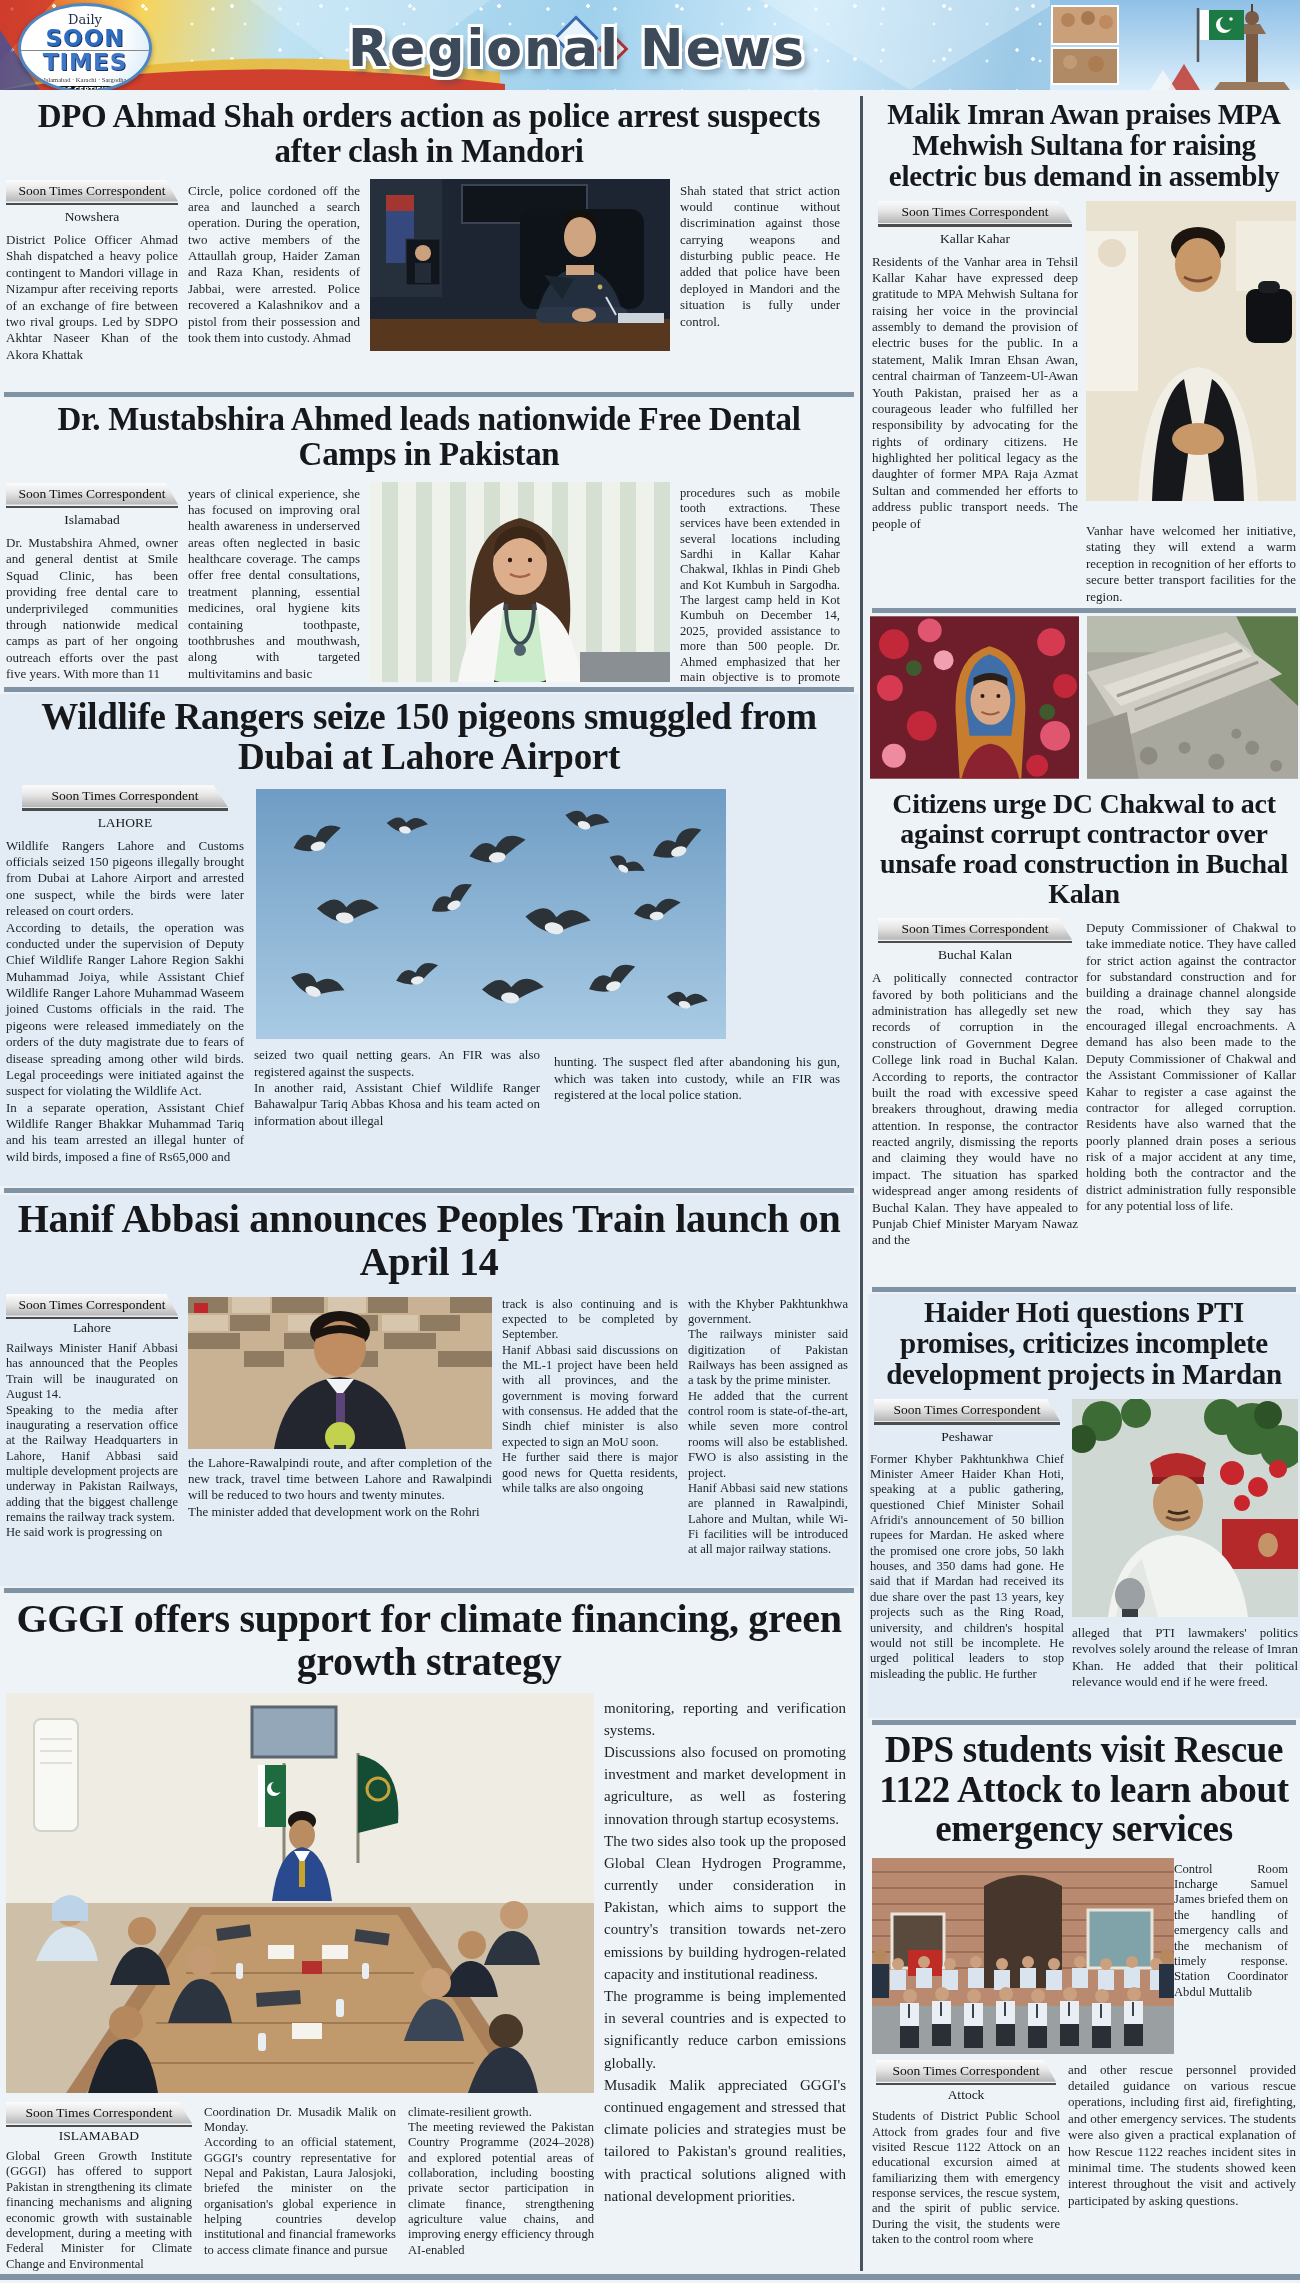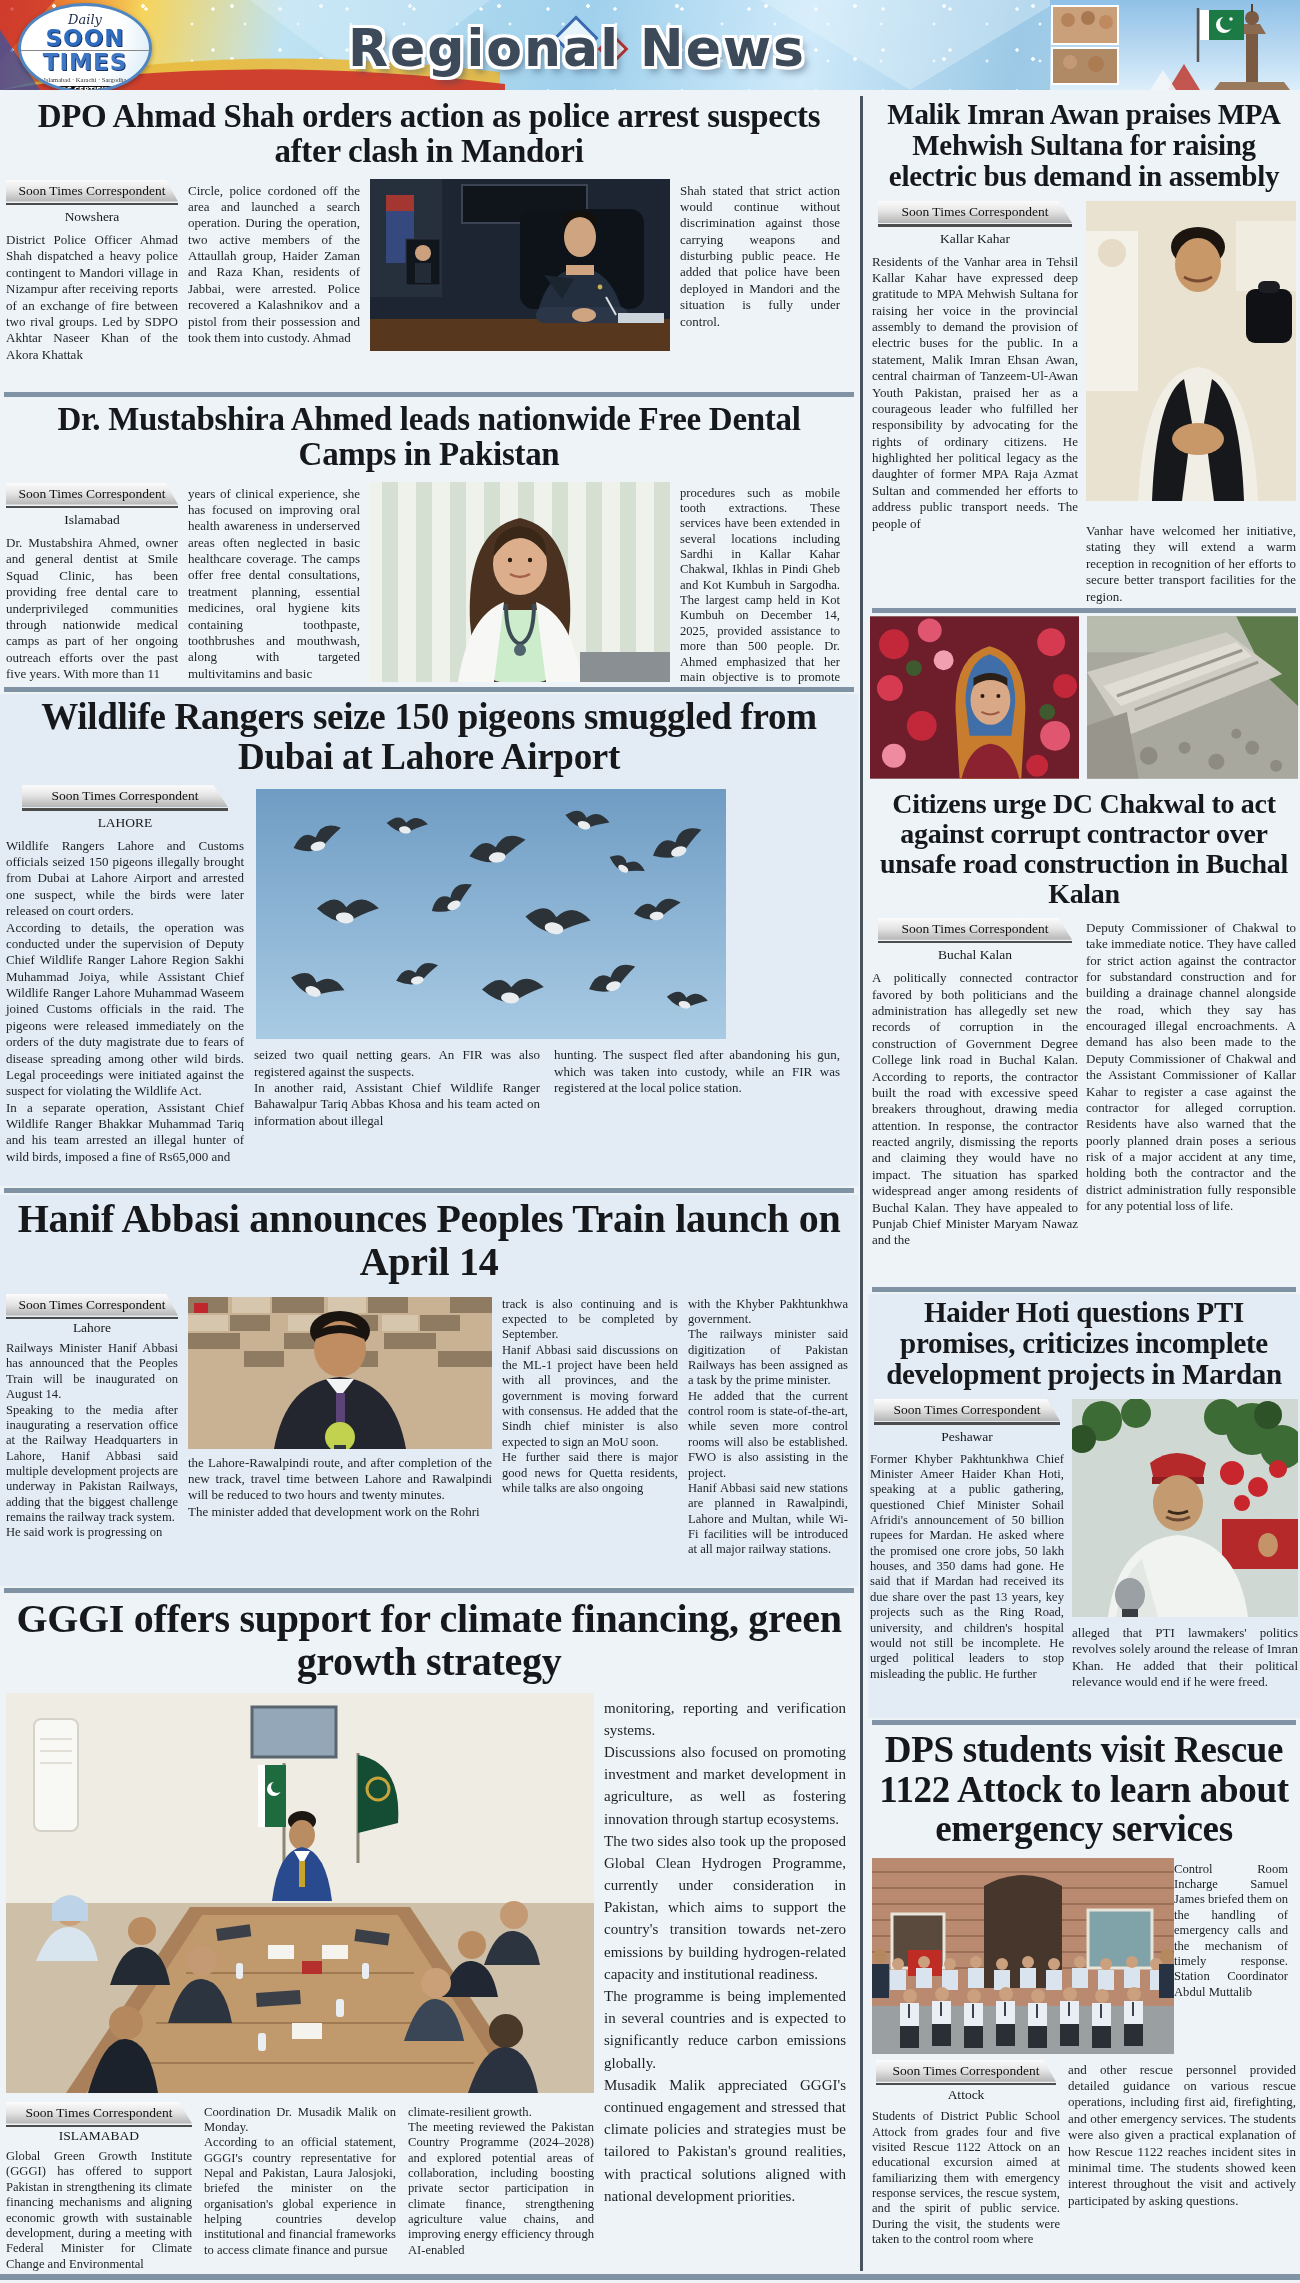--- a/index.html
+++ b/index.html
@@ -13,21 +13,21 @@
                      radial-gradient(circle at 33px 24px,rgba(255,255,255,.8) 1.1px,transparent 1.8px),
                      radial-gradient(circle at 54px 6px,rgba(255,255,255,.9) 1.6px,transparent 2.2px);
     background-size:67px 41px,53px 37px,89px 53px;}
   .mh-tri{position:absolute;width:0;height:0;opacity:.35;}
   .mh-title{position:absolute;left:340px;top:10px;width:620px;margin:8px;text-align:left;
     font-family:"DejaVu Sans",sans-serif;font-weight:bold;font-size:52px;letter-spacing:2px;color:#3c4a5a;
     text-shadow:-3px -3px 0 #fff,3px -3px 0 #fff,-3px 3px 0 #fff,3px 3px 0 #fff,0 -3px 0 #fff,0 3px 0 #fff,-3px 0 0 #fff,3px 0 0 #fff,5px 6px 7px rgba(50,70,95,.5);}
   .logo{position:absolute;left:18px;top:3px;width:128px;height:84px;background:radial-gradient(circle at 35% 30%,#ffffff 55%,#cfe6f6 100%);
     border:3px solid #4f86c2;border-radius:50%/50%;box-shadow:0 2px 5px rgba(0,0,40,.35);text-align:center;overflow:hidden;}
   .logo span{display:block;line-height:1;}
-  .lg-daily{font-family:"DejaVu Serif",serif;font-style:italic;font-size:13px;color:#23304a;margin-top:7px;}
+  .lg-daily{font-family:"DejaVu Serif",serif;font-size:13px;color:#23304a;margin-top:7px;}
   .lg-soon{font-family:"DejaVu Sans",sans-serif;font-weight:bold;font-size:23px;color:#2e6cc0;
     text-shadow:1px 1px 0 #15336b;letter-spacing:1px;margin-top:1px;}
   .lg-times{font-family:"DejaVu Sans",sans-serif;font-weight:bold;font-size:23px;color:#3f77c4;
     text-shadow:1px 1px 0 #15336b;letter-spacing:1px;border-top:1px solid #888;}
   .lg-cities{font-size:6.5px;color:#333;margin-top:3px;}
   .lg-badge{display:inline-block;background:#111;color:#fff;font-family:"DejaVu Sans",sans-serif;
     font-size:7px;font-weight:bold;padding:1px 6px;margin-top:2px;}
   .mh-dia{position:absolute;border:3px solid #3a6ab0;background:rgba(255,255,255,.75);transform:rotate(45deg);}
   
   .art{position:absolute;overflow:hidden;}
@@ -241,21 +241,21 @@
           <use href="#bird" transform="translate(60,195) scale(1.6) rotate(22)"></use>
           <use href="#bird" transform="translate(160,185) scale(1.3) rotate(-12)"></use>
           <use href="#bird" transform="translate(255,200) scale(1.8) rotate(6)"></use>
           <use href="#bird" transform="translate(355,190) scale(1.5) rotate(-18)"></use>
           <use href="#bird" transform="translate(430,210) scale(1.2) rotate(14)"></use>
           <use href="#bird" transform="translate(370,75) scale(1.1) rotate(30)"></use>
         </svg>
         <div style="display:flex;gap:14px;">
           <p class="body" style="width:286px;">seized two quail netting gears. An FIR was also registered against the suspects.
 In another raid, Assistant Chief Wildlife Ranger Bahawalpur Tariq Abbas Khosa and his team acted on information about illegal</p>
-          <p class="body" style="width:286px;">hunting. The suspect fled after abandoning his gun, which was taken into custody, while an FIR was registered at the local police station.</p>
+          <p class="body" style="width:286px;margin-top:7px;">hunting. The suspect fled after abandoning his gun, which was taken into custody, while an FIR was registered at the local police station.</p>
         </div>
       </div>
     </div>
   </section>
 
   <div class="hbar" style="left:4px;top:1188px;width:850px;"></div>
 
   <section class="art tint" style="left:0;top:1195px;width:858px;height:391px;">
     <h2 class="headline hl40">Hanif Abbasi announces Peoples Train launch on April 14</h2>
     <div class="cols">

